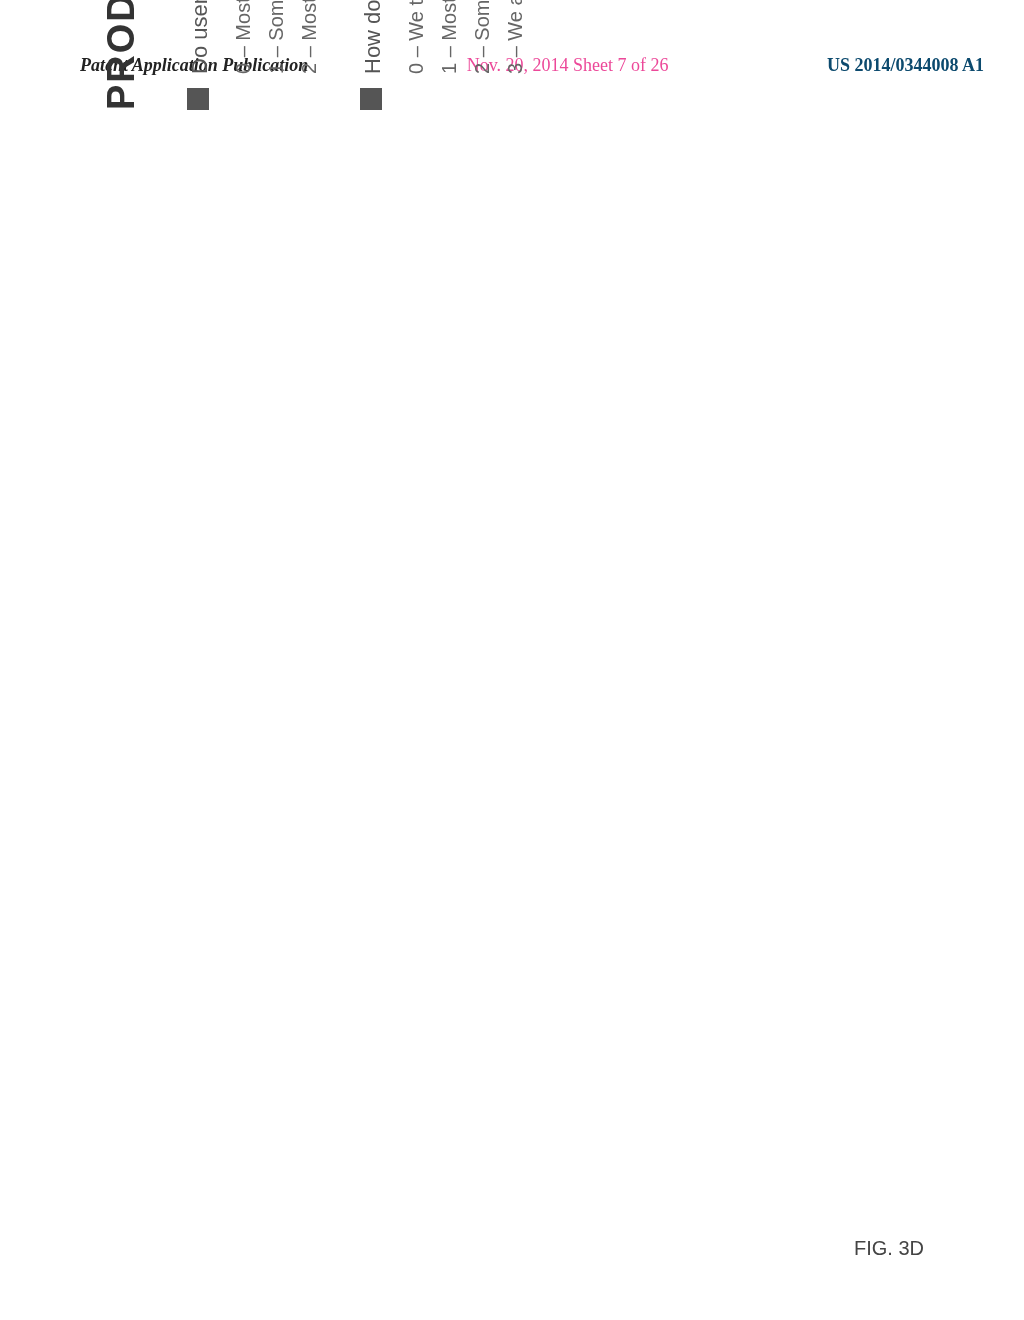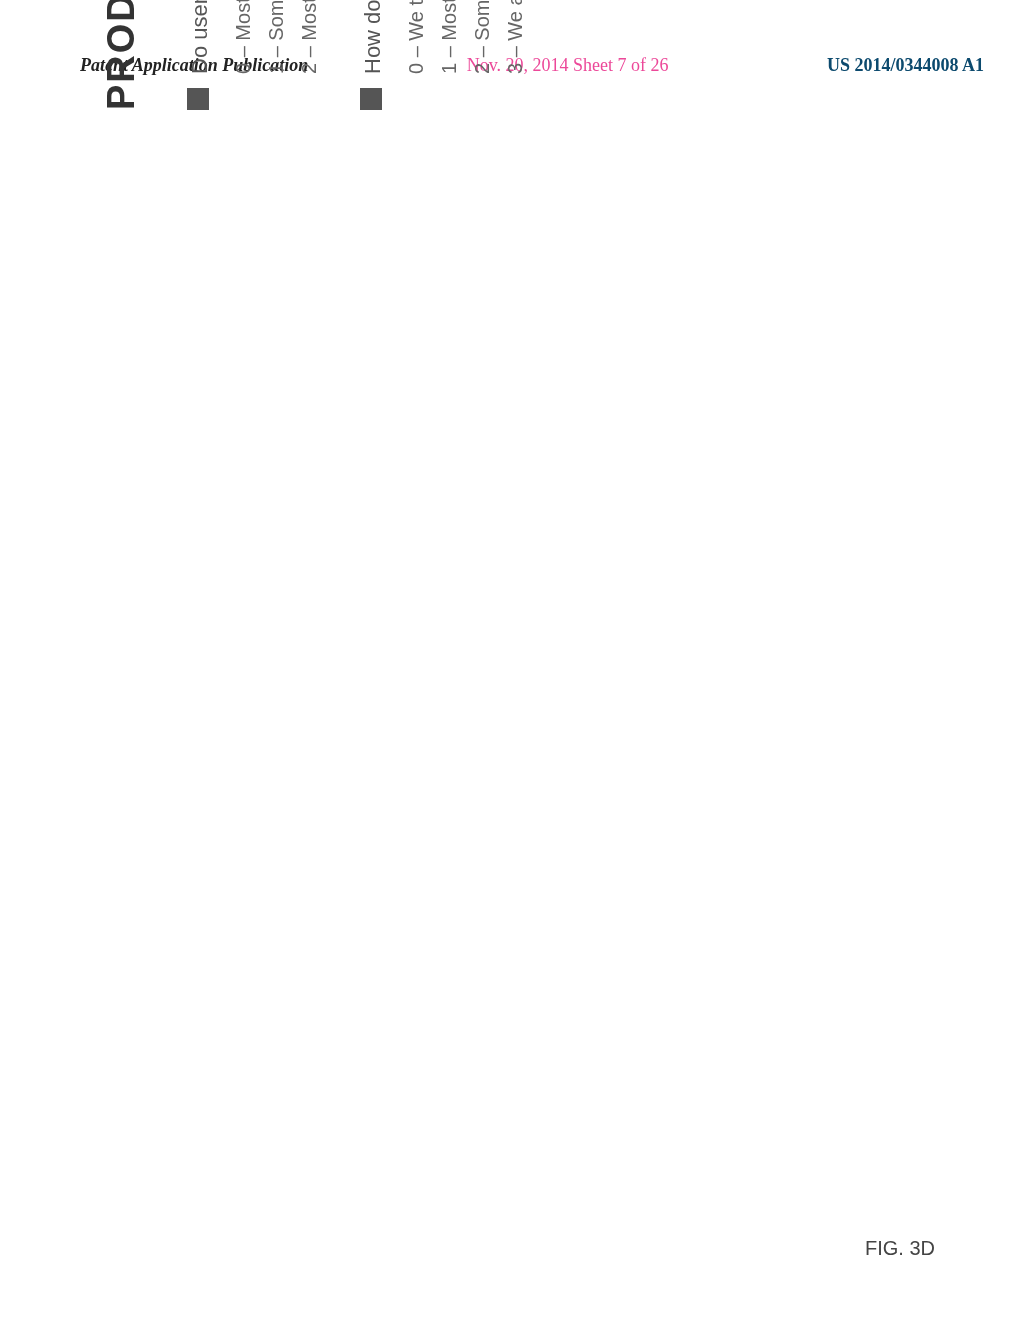--- a/index.html
+++ b/index.html
@@ -102,21 +102,21 @@
     .answer-list li {
       font-size: 20px;
       color: #666;
       margin-bottom: 10px;
       font-family: Arial, sans-serif;
     }
 
     .fig-label {
       position: absolute;
       bottom: 60px;
-      right: 89px;
+      right: 100px;
       font-size: 20px;
       color: #444;
       font-family: Arial, sans-serif;
     }
   </style>
 </head>
 <body>
 
 <div class="page-header">
   <span class="header-left">Patent Application Publication</span>

